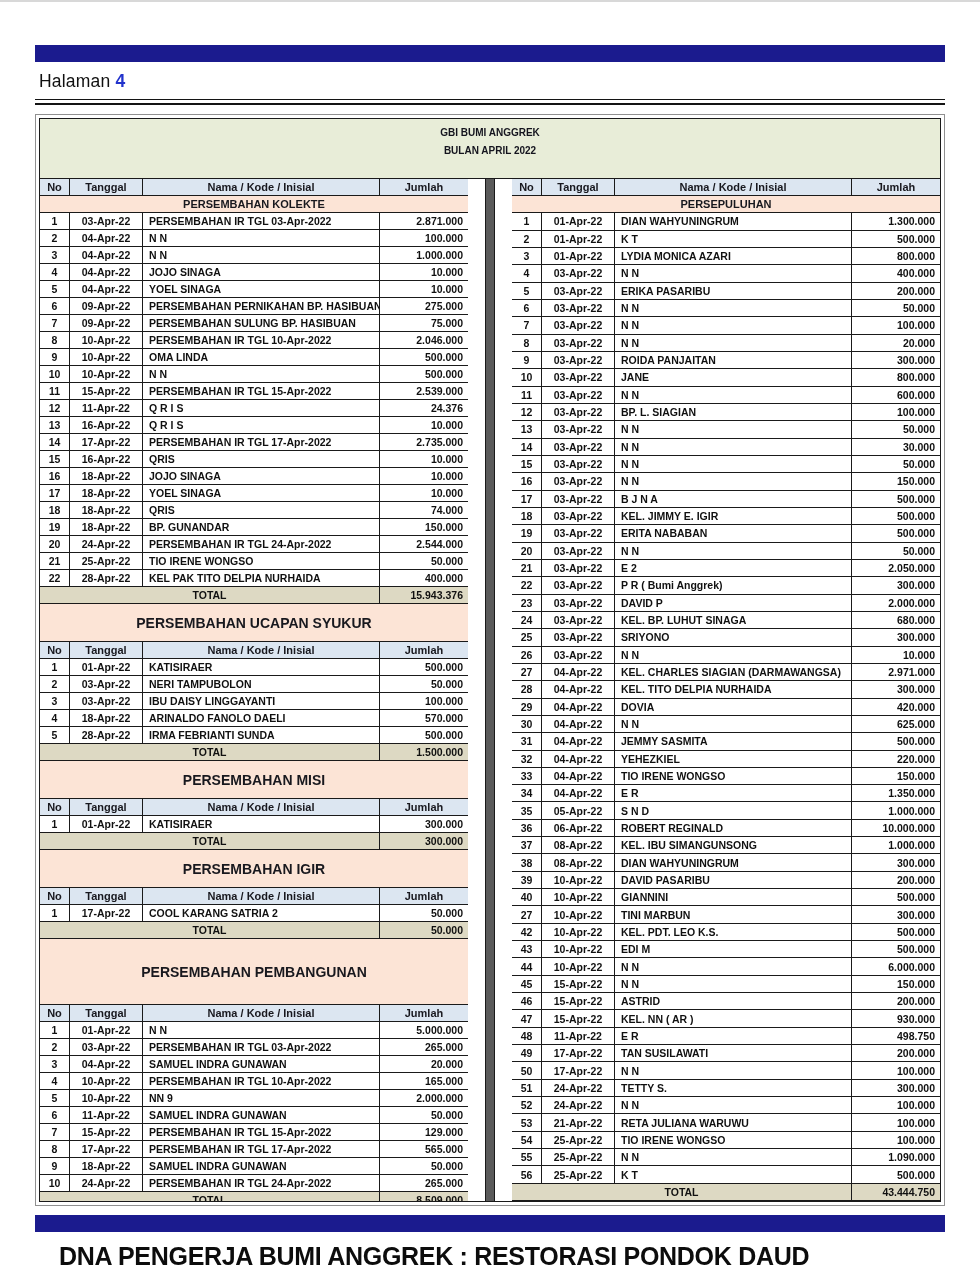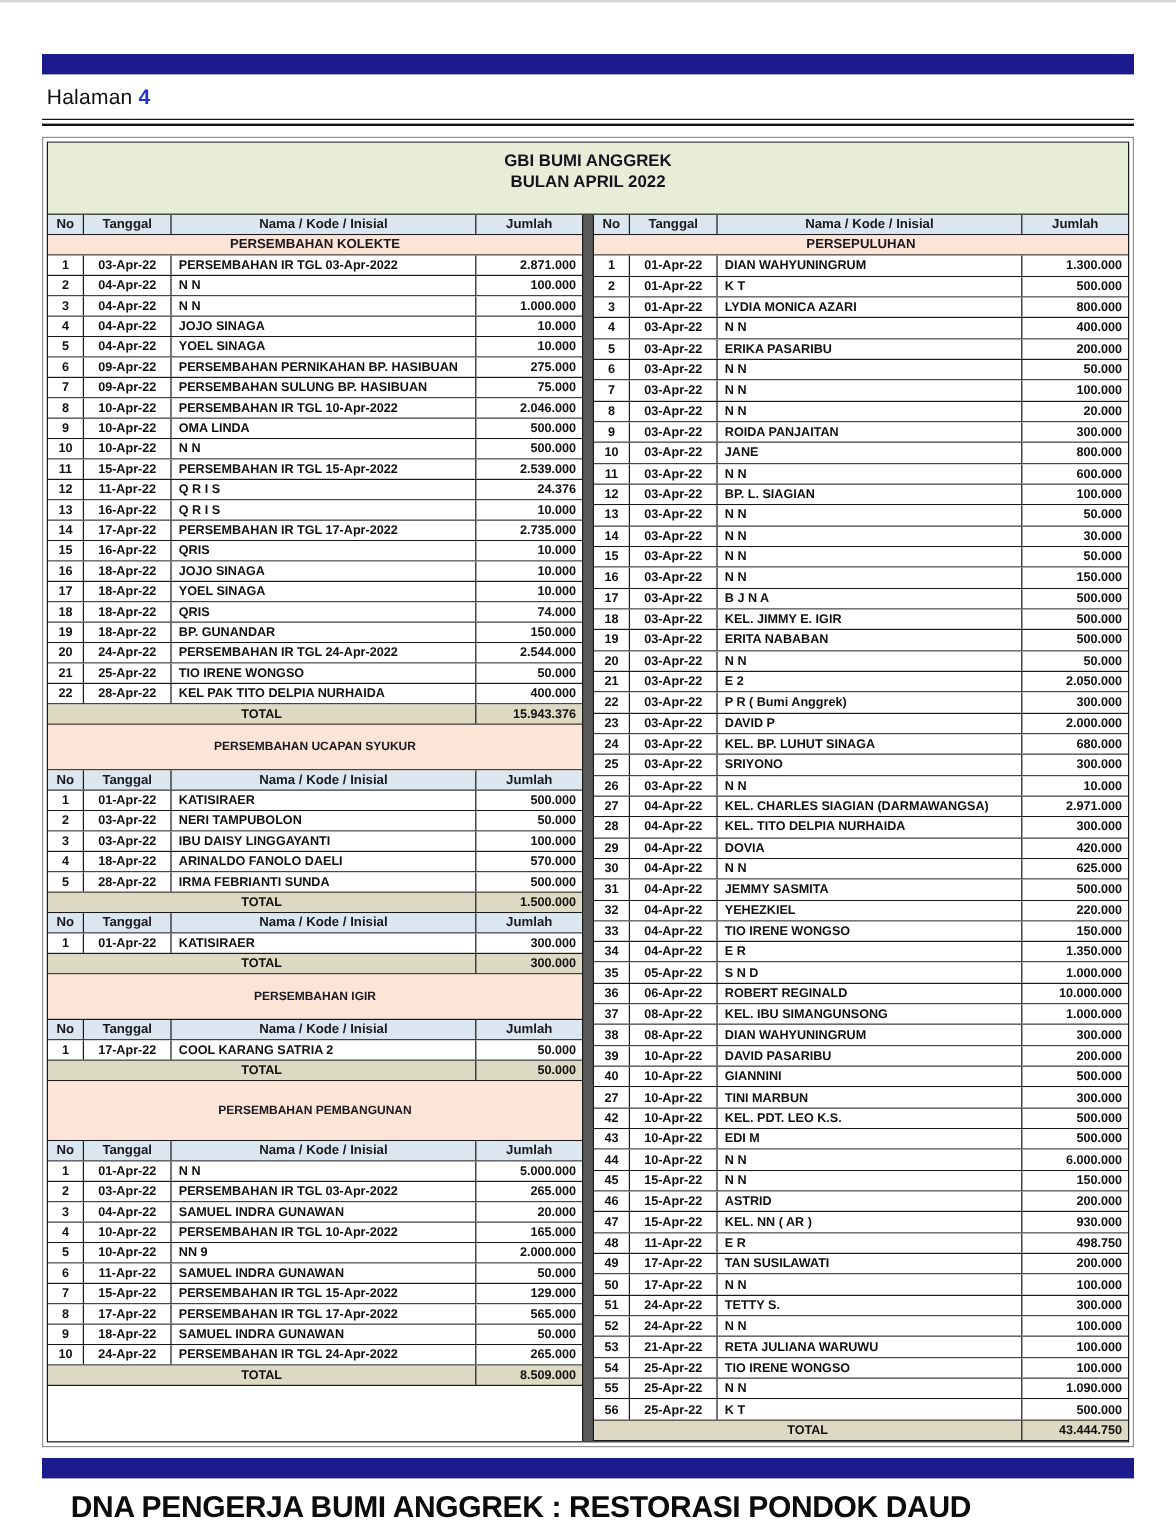--- a/index.html
+++ b/index.html
@@ -24,22 +24,22 @@
   .table-box{
     border:1px solid var(--outer-border-gray);
     padding:3px;background:#fff;
   }
   .grid-frame{border:1px solid var(--border-black);}
   .title-block{
     background:var(--sage);height:60px;box-sizing:border-box;
     text-align:center;padding-top:5px;
     border-bottom:1px solid var(--border-black);
   }
-  .title-block div{font-weight:bold;font-size:14px;line-height:18px;color:#14141e;}
-  .columns{display:flex;height:1022px;overflow:hidden;}
+  .title-block div{font-weight:bold;font-size:10px;line-height:18px;color:#14141e;}
+  .columns{display:flex;height:1022px;overflow:hidden;gap:17px;}
   .col{flex:1 1 0;min-width:0;}
   .gutter{flex:0 0 8px;background:var(--gutter-gray);border-left:1px solid var(--border-black);border-right:1px solid var(--border-black);}
   .trow{
     display:grid;grid-template-columns:30px 73px 1fr 88px;
     height:17px;box-sizing:border-box;border-bottom:1px solid var(--border-black);
     background:#fff;
   }
   .col-right .trow{height:17.34px;}
   .c{
     display:flex;align-items:center;justify-content:center;
@@ -53,23 +53,23 @@
   .c-name{justify-content:flex-start;padding-left:6px;}
   .c-amt{justify-content:flex-end;padding-right:5px;}
   .band-row{
     height:17px;box-sizing:border-box;border-bottom:1px solid var(--border-black);
     background:var(--peach);display:flex;align-items:center;justify-content:center;
     font-weight:bold;font-size:11px;color:#18181e;
   }
   .band-block{
     height:38px;box-sizing:border-box;border-bottom:1px solid var(--border-black);
     background:var(--peach);display:flex;align-items:center;justify-content:center;
-    font-weight:bold;font-size:10px;color:#18181e;
-  }
-  .band-block.tall{height:50px;}
+    font-weight:bold;font-size:14px;color:#18181e;
+  }
+  .band-block.tall{height:66px;}
   .trow.total{background:var(--khaki);}
   .total-label{grid-column:1 / 4;}
   .footer-tagline{
     font-size:25px;font-weight:bold;color:#0c0c0c;letter-spacing:-0.3px;
     padding:10px 0 9px 24px;border-bottom:2px solid #e0e0e0;
     font-family:"Liberation Sans","DejaVu Sans",sans-serif;
   }
 </style>
 </head>
 <body>
@@ -279,20 +279,21 @@
                 <div class="c c-date">28-Apr-22</div>
                 <div class="c c-name">IRMA FEBRIANTI SUNDA</div>
                 <div class="c c-amt">500.000</div>
               </div>
               <div class="trow total">
                 <div class="c total-label">TOTAL</div>
                 <div class="c c-amt">1.500.000</div>
               </div>
             </div>
           <div class="otable">
+              <div class="band-block">PERSEMBAHAN MISI</div>
               <div class="trow thead">
                 <div class="c c-no">No</div>
                 <div class="c c-date">Tanggal</div>
                 <div class="c">Nama / Kode / Inisial</div>
                 <div class="c">Jumlah</div>
               </div>
               <div class="trow">
                 <div class="c c-no">1</div>
                 <div class="c c-date">01-Apr-22</div>
                 <div class="c c-name">KATISIRAER</div>

